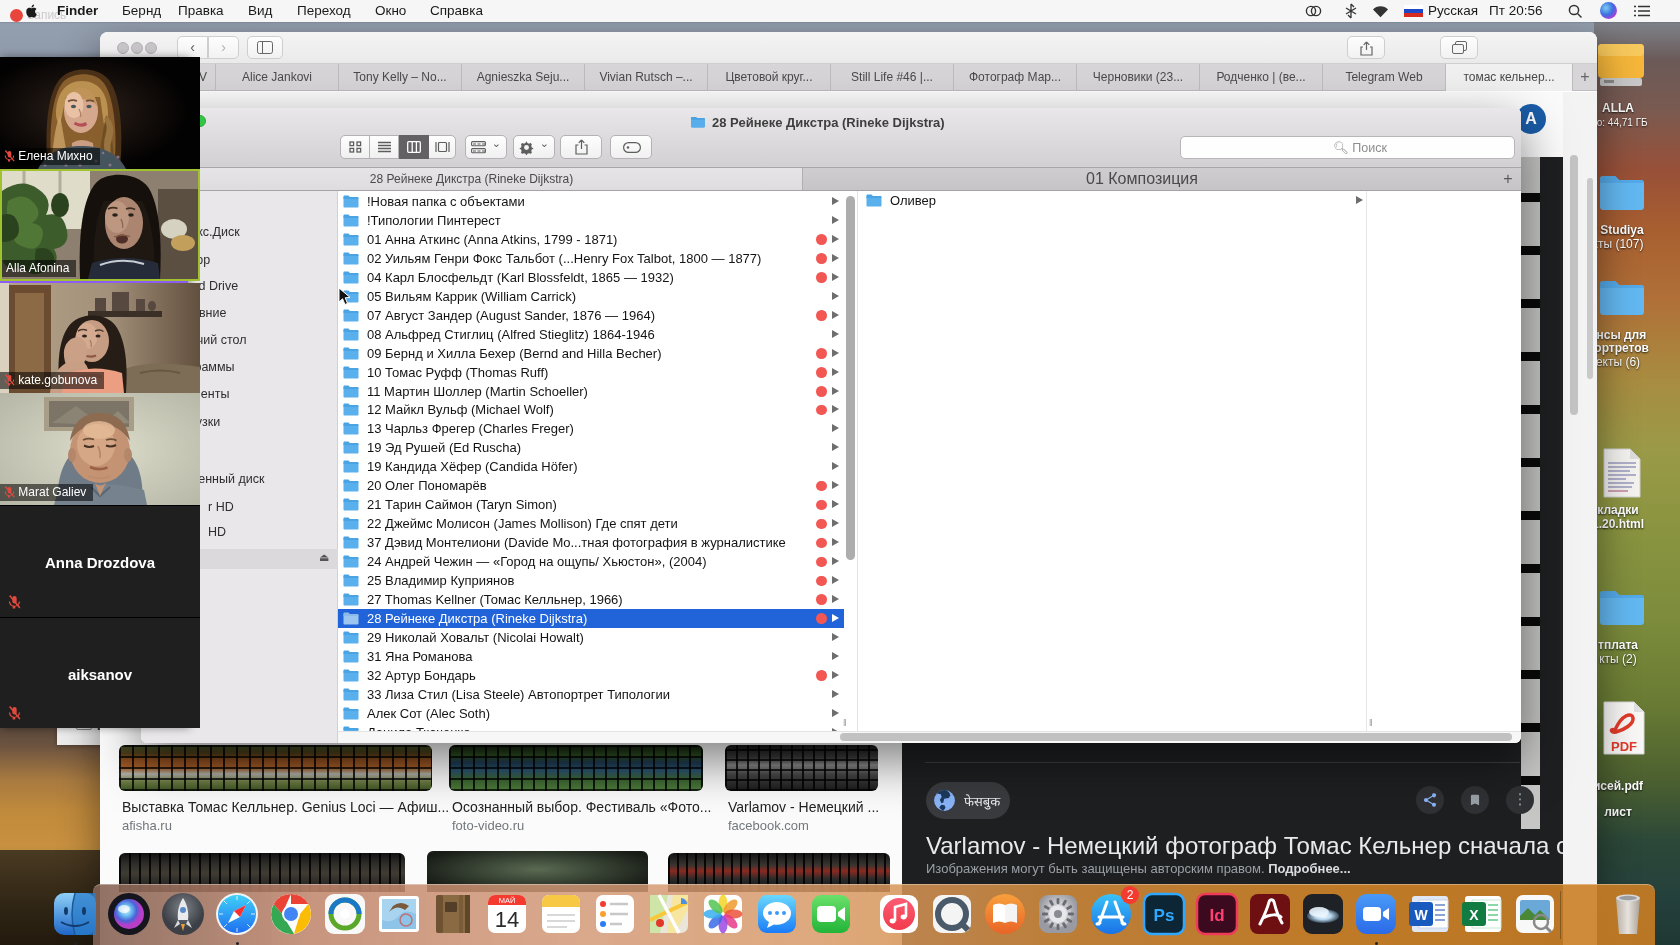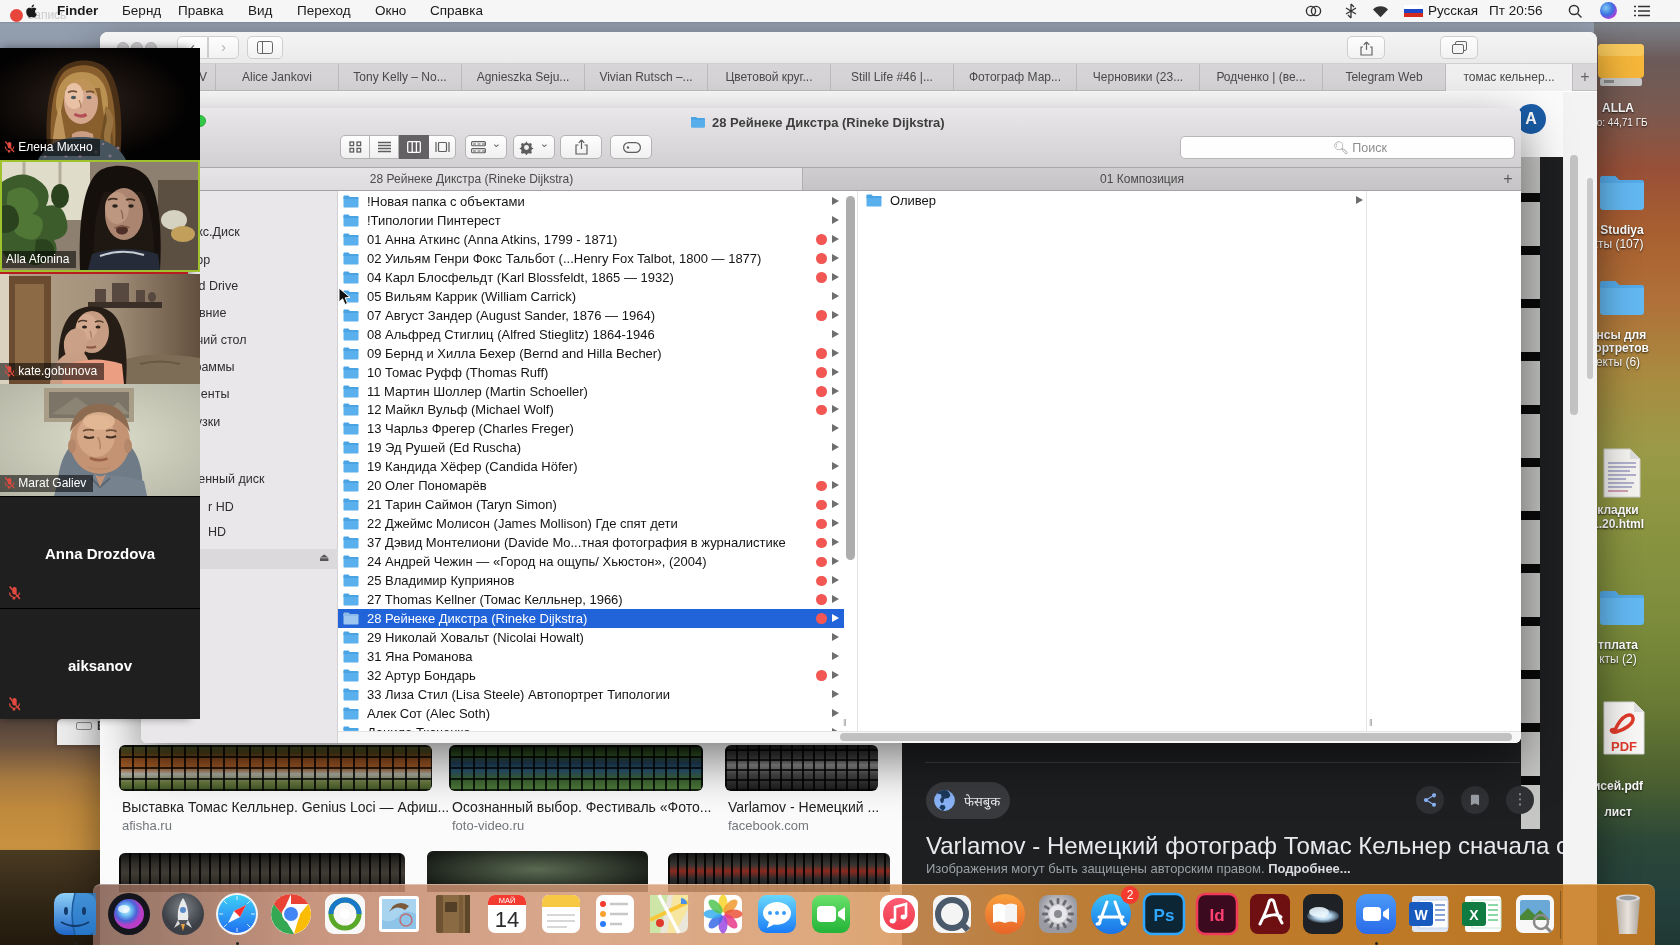--- a/index.html
+++ b/index.html
@@ -39,21 +39,21 @@
 #fheads { position:absolute; left:0; top:60px; width:1380px; height:23px; }
 #fbody { position:absolute; left:197px; top:83px; width:1183px; height:540px; background:#fff; overflow:hidden; }
 .frow { position:absolute; left:0; width:506px; height:19.1px; font-size:13px; color:#141414; white-space:nowrap; }
 .frow .nm { position:absolute; left:29px; top:2px; }
 .ficon { position:absolute; left:5px; top:3px; width:16px; height:13px; }
 .rdot { position:absolute; left:478px; top:4.5px; width:10.5px; height:10.5px; border-radius:50%; background:#f25753; }
 .rarr { position:absolute; left:494px; top:5px; width:0; height:0; border-left:7px solid #6e6e6e; border-top:4.5px solid transparent; border-bottom:4.5px solid transparent; }
 .tbtn { position:absolute; top:27px; height:24px; background:linear-gradient(180deg,#fefefe,#f1f0f1); border:1px solid #b4b2b4; border-radius:5px; }
 .chev { position:absolute; right:5px; top:1px; color:#5e5e5e; font-size:11px; }
 
-#zoomstrip { left:0; top:48px; width:188px; height:671px; background:#b91c1c; box-shadow:2px 0 8px rgba(0,0,0,.4); }
+#zoomstrip { left:0; top:57px; width:188px; height:671px; background:#8b5cf6; box-shadow:2px 0 8px rgba(0,0,0,.4); }
 .vpanel { position:absolute; left:0; width:200px; height:112px; overflow:hidden; }
 .vlabel { position:absolute; left:0; bottom:4px; background:rgba(0,0,0,.55); color:#fff; font-size:12px; padding:1px 7px 2px 4px; white-space:nowrap; }
 
 #menubar { left:0; top:0; width:1680px; height:22px; background:#f7f6f7; box-shadow:0 0 2px rgba(0,0,0,.25); color:#1a1a1a; font-size:13.5px; }
 .mitem { position:absolute; top:3px; }
 
 #dock { left:93px; top:884px; width:1562px; height:61px; border-radius:8px 8px 0 0;
   background:linear-gradient(90deg,rgba(132,98,84,.9) 0,rgba(192,134,108,.87) 220px,rgba(210,152,118,.84) 480px,rgba(216,154,104,.85) 720px,rgba(212,140,58,.87) 980px,rgba(208,132,40,.9) 1250px,rgba(202,126,36,.9) 1562px);
   border-top:1px solid rgba(255,255,255,.35); }
 .dicon { position:absolute; top:5px; width:48px; height:48px; }
@@ -300,21 +300,21 @@
     <div class="sbitem" style="top:247px;left:29px;">Загрузки</div>
     <div class="sbitem" style="top:304px;left:23px;">Встроенный диск</div>
     <div class="sbitem" style="top:332px;left:67px;">r HD</div>
     <div class="sbitem" style="top:357px;left:67px;">HD</div>
     <div style="position:absolute;left:0;top:381px;width:197px;height:20px;background:#dbd9db;">
       <span style="position:absolute;left:178px;top:2px;font-size:11px;color:#555;">⏏</span>
     </div>
   </div>
   <div id="fheads" class="abs">
     <div style="position:absolute;left:0;top:0;width:662px;height:23px;background:linear-gradient(180deg,#e6e4e6,#dedcde);border-bottom:1px solid #a5a3a5;border-right:1px solid #b0aeb0;color:#4a4a4a;font-size:12px;text-align:center;line-height:22px;">28 Рейнеке Дикстра (Rineke Dijkstra)</div>
-    <div style="position:absolute;left:662px;top:0;width:718px;height:23px;background:linear-gradient(180deg,#cfcdcf,#c6c4c6);border-bottom:1px solid #a5a3a5;color:#4a4a4a;font-size:12px;text-align:center;line-height:22px;padding-right:40px;">01 Композиция</div>
+    <div style="position:absolute;left:662px;top:0;width:718px;height:23px;background:linear-gradient(180deg,#cfcdcf,#c6c4c6);border-bottom:1px solid #a5a3a5;color:#4a4a4a;font-size:16px;text-align:center;line-height:22px;padding-right:40px;">01 Композиция</div>
     <div style="position:absolute;left:1358px;top:2px;width:18px;height:18px;color:#5a5a5a;font-size:16px;line-height:18px;text-align:center;">+</div>
   </div>
   <div id="fbody" class="abs">
     <div class="frow" style="top:1.0px;">
         <svg class="ficon" viewBox="0 0 16 13">
           <path d="M0.5 2.4c0-.6.4-1 1-1h4l1.4 1.5h7.6c.6 0 1 .4 1 1v7.7c0 .6-.4 1-1 1h-13c-.6 0-1-.4-1-1z" fill="#59b0ec"></path>
           <path d="M0.5 3.9h15v-1c0-.6-.4-1-1-1H6.9L5.5 0.4h-4c-.6 0-1 .4-1 1z" fill="#4aa4e4"></path>
         </svg>
         <span class="nm">!Новая папка с объектами</span>
         <span class="rarr"></span>

